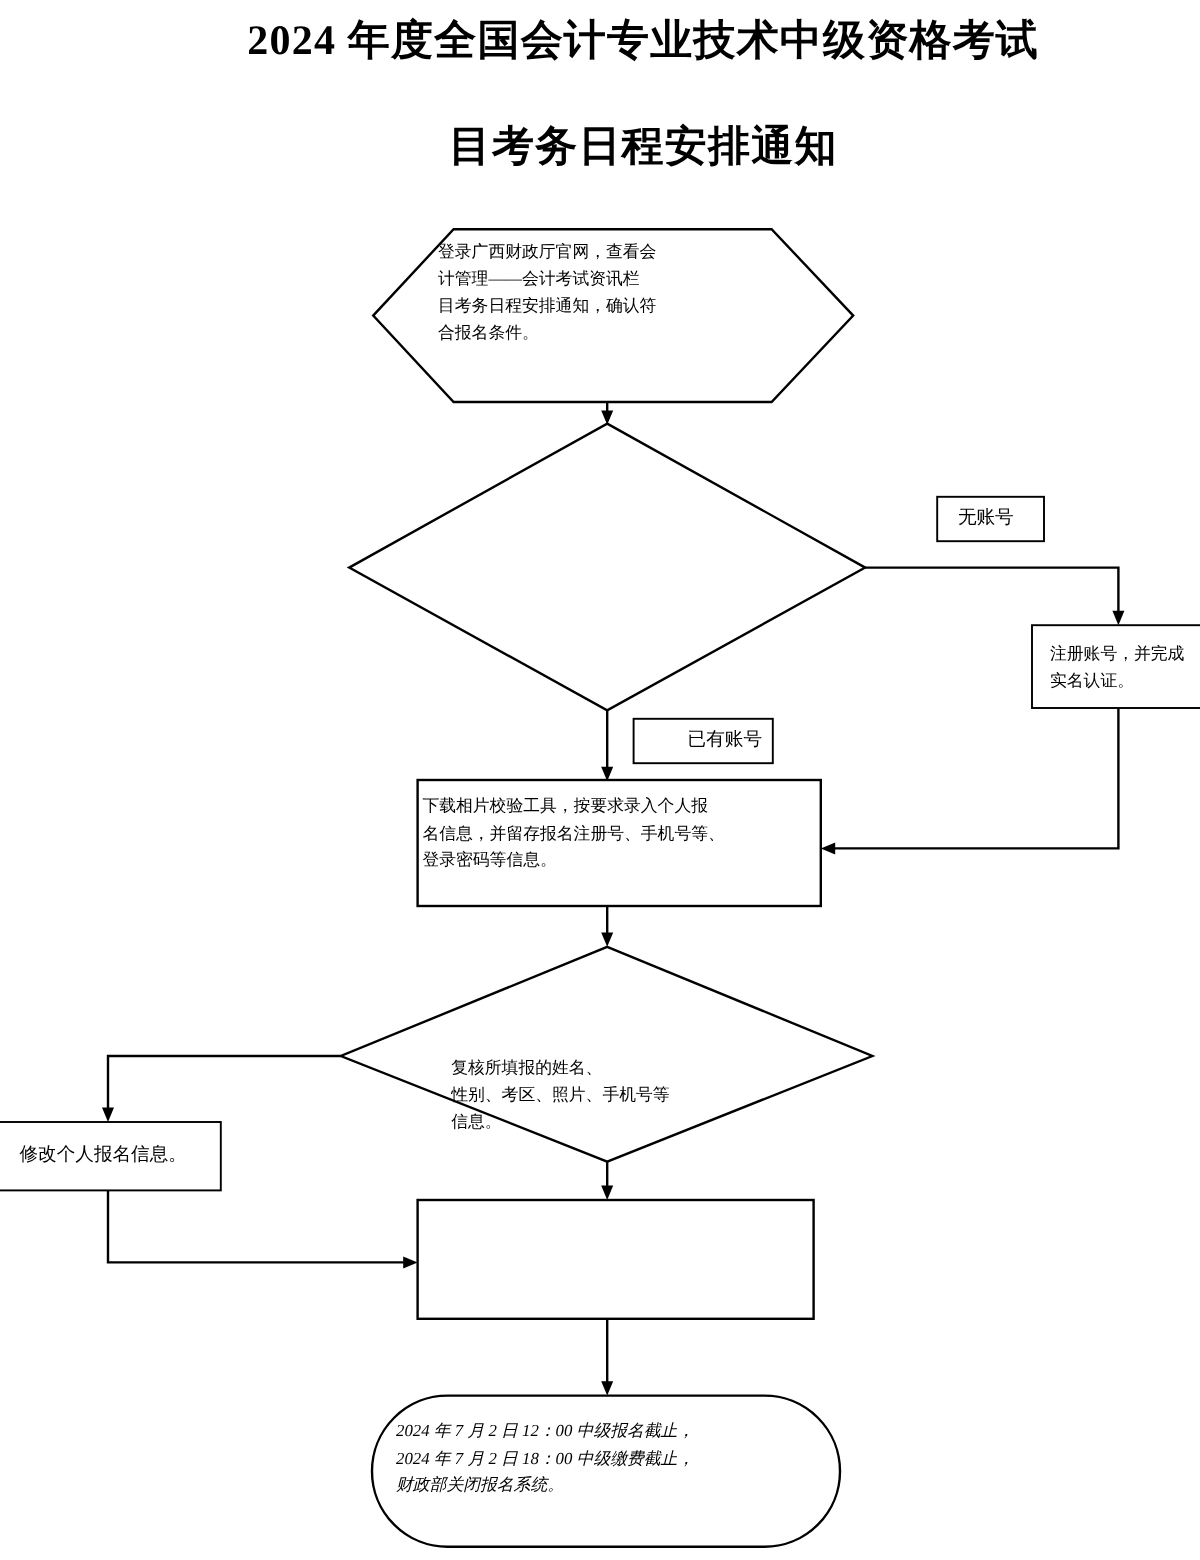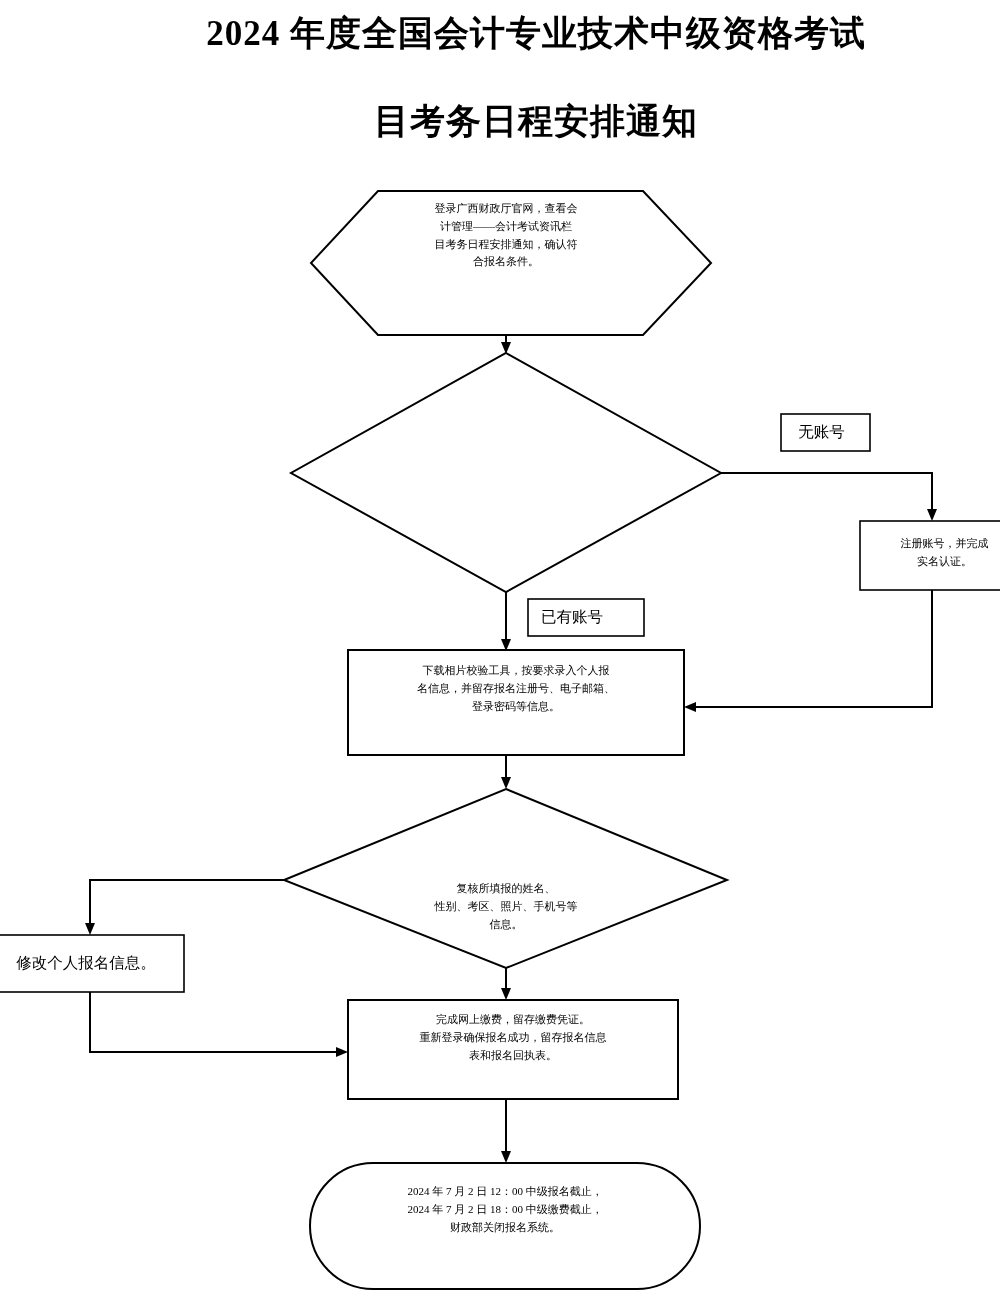--- a/index.html
+++ b/index.html
@@ -61,23 +61,23 @@
     stroke: #000000;
     stroke-width: 2;
   }
   svg.flow .arrowhead {
     fill: #000000;
     stroke: none;
   }
 
   .node-text {
     position: absolute;
-    text-align: center;
+    text-align: left;
     font-family: "Liberation Serif", "DejaVu Serif", serif;
-    font-size: 11px;
+    font-size: 14px;
     line-height: 1.62;
     color: #000000;
     white-space: pre-line;
     pointer-events: none;
   }
   .label-text {
     position: absolute;
     text-align: center;
     font-family: "Liberation Serif", "DejaVu Serif", serif;
     font-size: 15.5px;
@@ -154,33 +154,30 @@
 计管理——会计考试资讯栏
 目考务日程安排通知，确认符
 合报名条件。</div>
 
 
   <div class="label-text" style="left:781px; top:422px; width:81px;">无账号</div>
 
   <div class="node-text" style="left:862px; top:535px; width:139px;padding-left:13px;">注册账号，并完成
 实名认证。</div>
 
-  <div class="label-text" style="left:504px; top:607px; width:136px;">已有账号</div>
+  <div class="label-text" style="left:536px; top:607px; width:136px;">已有账号</div>
 
   <div class="node-text" style="left:352px; top:662px; width:328px;">下载相片校验工具，按要求录入个人报
-名信息，并留存报名注册号、电子邮箱、
+名信息，并留存报名注册号、手机号等、
 登录密码等信息。</div>
 
   <div class="node-text" style="left:376px; top:880px; width:260px;">复核所填报的姓名、
 性别、考区、照片、手机号等
 信息。</div>
 
   <div class="label-text" style="left:-10px; top:953px; width:192px;">修改个人报名信息。</div>
 
-  <div class="node-text" style="left:352px; top:1011px; width:322px;">完成网上缴费，留存缴费凭证。
-重新登录确保报名成功，留存报名信息
-表和报名回执表。</div>
 
-  <div class="node-text" style="left:330px; top:1183px; width:350px;">2024 年 7 月 2 日 12：00 中级报名截止，
+  <div class="node-text" style="left:330px; top:1183px; width:350px;font-style:italic;">2024 年 7 月 2 日 12：00 中级报名截止，
 2024 年 7 月 2 日 18：00 中级缴费截止，
 财政部关闭报名系统。</div>
 
 </div>
 
 </body></html>

